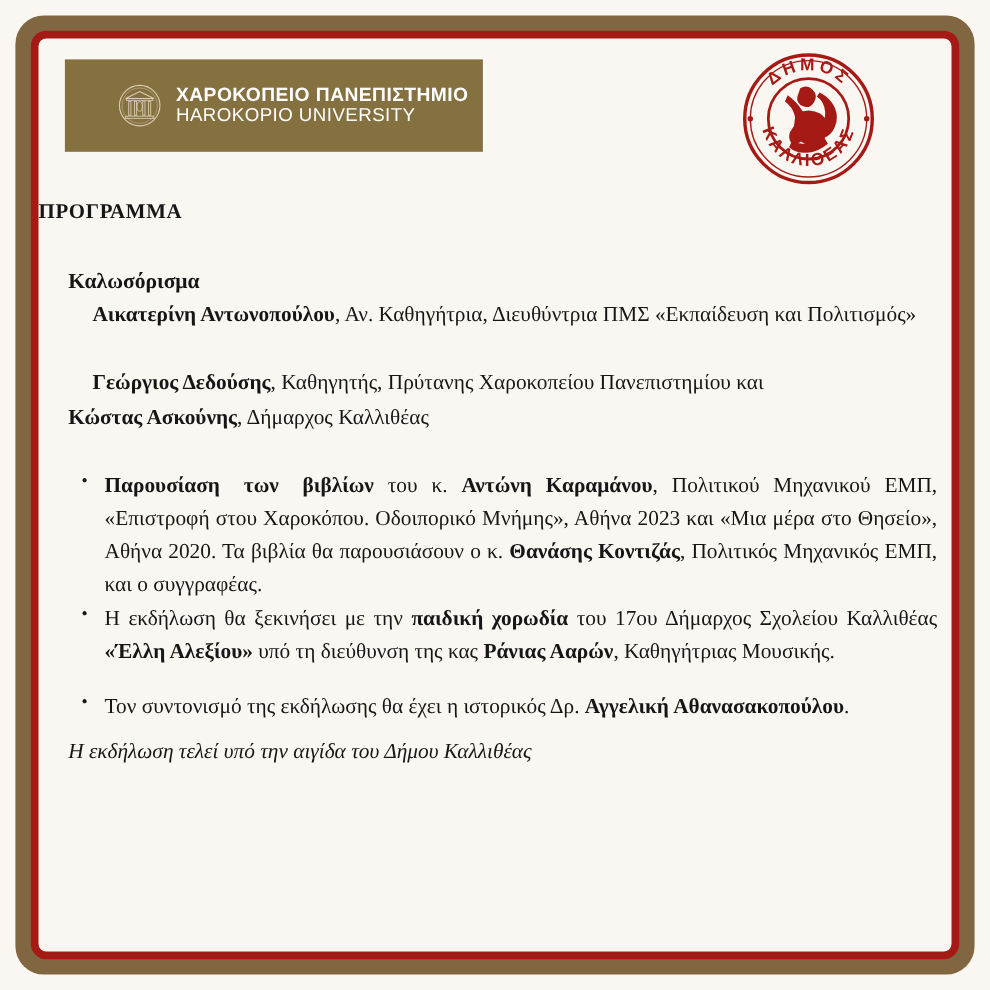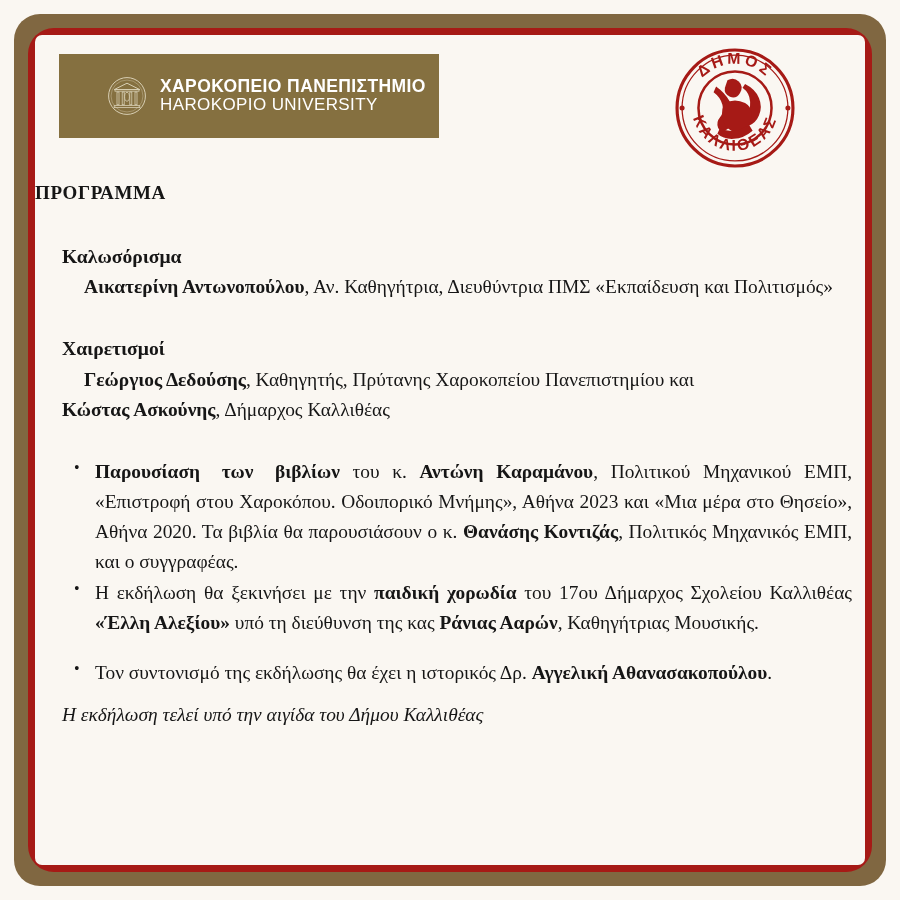--- a/index.html
+++ b/index.html
@@ -25,21 +25,21 @@
     box-sizing: border-box;
     background: #806741;
     border-radius: 26px;
     padding: 14px;
   }
   .poster-inner {
     width: 100%;
     height: 100%;
     box-sizing: border-box;
     background: #a61a16;
-    border-radius: 26px;
+    border-radius: 14px;
     padding: 7px;
   }
   .sheet {
     position: relative;
     width: 100%;
     height: 100%;
     box-sizing: border-box;
     background: #faf7f2;
     border-radius: 7px;
     overflow: hidden;
@@ -227,21 +227,20 @@
         <div class="block">
           <div class="sec-head">Καλωσόρισμα</div>
           <div class="sec-body">
             <b>Αικατερίνη Αντωνοπούλου</b><span>, Αν. Καθηγήτρια, Διευθύντρια ΠΜΣ «Εκπαίδευση και Πολιτισμός»</span>
           </div>
         </div>
 
         <div class="spacer-lg"></div>
 
         <div class="block">
-          <div class="sec-head">Χαιρετισμοί</div>
           <div class="sec-body">
             <b>Γεώργιος Δεδούσης</b><span>, Καθηγητής, Πρύτανης Χαροκοπείου Πανεπιστημίου και</span>
             <br>
             <b>Κώστας Ασκούνης</b><span>, Δήμαρχος Καλλιθέας</span>
           </div>
         </div>
 
         <div class="spacer-lg"></div>
 
         <ul class="items">

